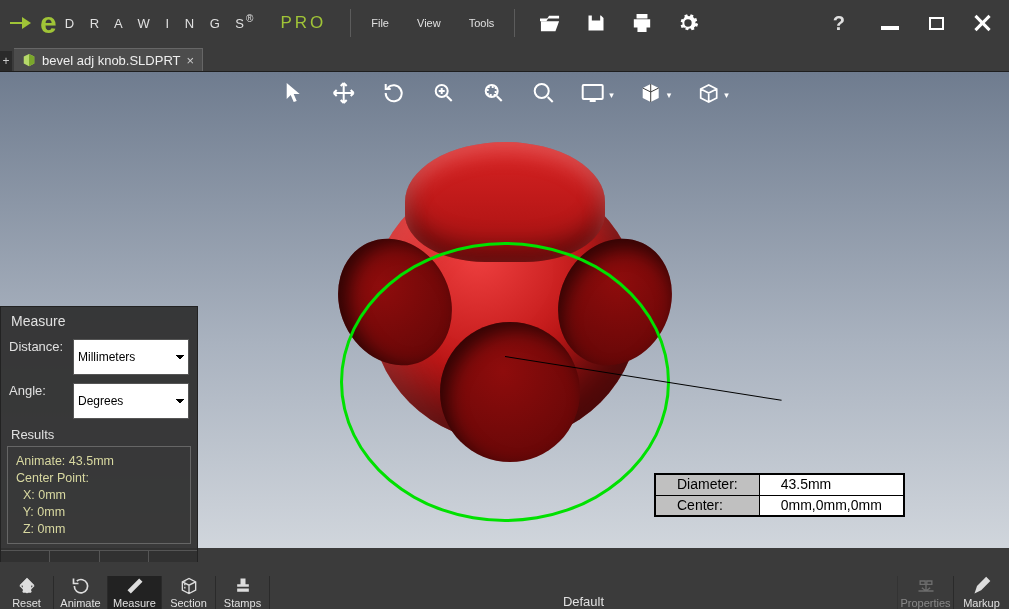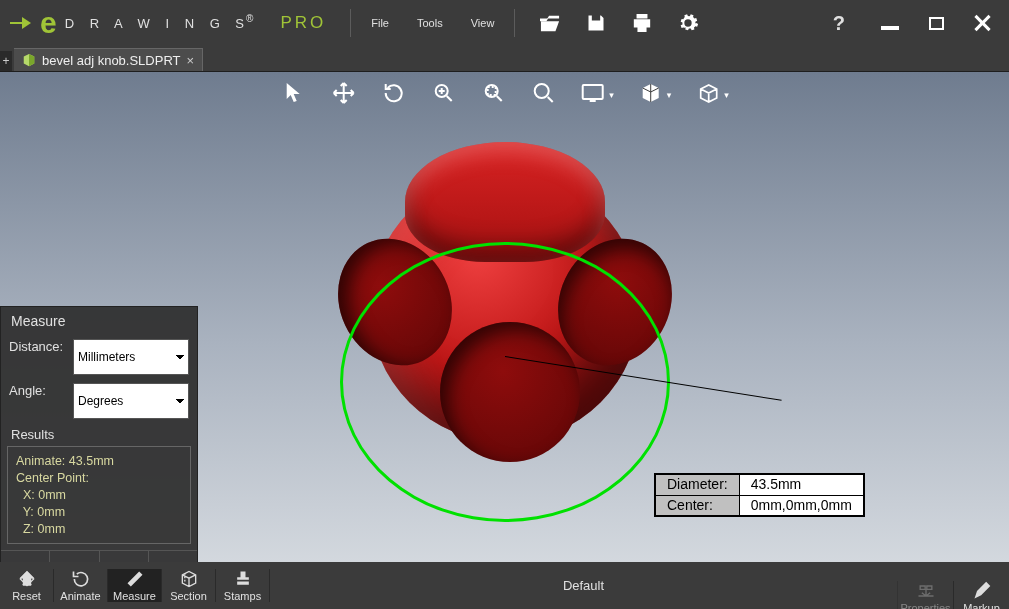--- a/index.html
+++ b/index.html
@@ -57,35 +57,35 @@
   .scallop{position:absolute;width:110px;height:130px;border-radius:50%;background:radial-gradient(circle at 45% 35%,#8e0c0c,#5d0606);box-shadow:inset 8px 8px 18px rgba(0,0,0,.6);}
   .sc1{left:-5px;top:95px;transform:rotate(-25deg);} 
   .sc2{right:-5px;top:95px;transform:rotate(25deg);} 
   .sc3{left:95px;top:180px;width:140px;height:140px;} 
   .sel-ring{position:absolute;width:330px;height:280px;left:-5px;top:100px;border:3px solid #00e100;border-radius:50%;pointer-events:none;}
   
   .leader{position:absolute;left:50%;top:58%;width:280px;height:1px;background:#000;transform:rotate(9deg);transform-origin:left center;}
   
   .callout{position:absolute;left:654px;top:401px;border:1px solid #000;background:#fff;font-size:14px;line-height:1.25;}
   .callout table{border-collapse:collapse;}
-  .callout td{border:1px solid #000;padding:1px 11px;}
+  .callout td{border:1px solid #000;padding:1px 21px;}
   .co-label{background:#c0c0c0;}
   
   .measure-panel{position:absolute;left:0;top:234px;width:198px;background:rgba(48,48,48,.95);color:var(--text);font-size:13px;border:1px solid #222;z-index:5;}
   .mp-title{padding:6px 10px;font-size:14px;}
   .mp-row{display:flex;padding:4px 8px;gap:6px;}
   .mp-row label{width:58px;}
   .mp-select{flex:1;background:#fff;color:#000;border:1px solid #555;font-size:12px;height:36px;padding:0 4px;appearance:none;background-image:linear-gradient(45deg,transparent 50%,#000 50%),linear-gradient(-45deg,transparent 50%,#000 50%);background-position:right 8px center,right 4px center;background-size:4px 4px;background-repeat:no-repeat;}
   .mp-results-h{padding:4px 10px 2px;}
   .mp-results{margin:2px 6px 6px;padding:6px 8px;border:1px solid #666;color:#d8d8a0;font-size:12.5px;line-height:1.35;min-height:86px;}
   .mp-footer{display:flex;border-top:1px solid #555;}
   .mp-fbtn{flex:1;height:42px;display:flex;align-items:center;justify-content:center;border-right:1px solid #555;cursor:pointer;}
   .mp-fbtn:last-child{border-right:none;}
   
-  .bottombar{position:absolute;left:0;right:0;bottom:0;height:47px;background:var(--bg-dark);display:flex;align-items:center;color:var(--text);}
+  .bottombar{position:absolute;left:0;right:0;bottom:0;height:61px;background:var(--bg-dark);display:flex;align-items:flex-end;color:var(--text);}
   .bb-btn{width:54px;display:flex;flex-direction:column;align-items:center;justify-content:center;gap:1px;font-size:11px;cursor:pointer;border-right:1px solid #2a2a2a;}
   .bb-btn.active{background:#222;}
   .bb-ico{width:20px;height:20px;}
   .bb-center{flex:1;display:flex;align-items:center;justify-content:center;font-size:13px;}
   .bb-right{display:flex;}
   .bb-right .bb-btn{width:56px;border-left:1px solid #2a2a2a;border-right:none;margin-top:24px;}
   .disabled{opacity:.45;cursor:default;}
   svg{display:block;}
 </style>
 </head>
@@ -96,22 +96,22 @@
     <span class="logo-arrow"></span>
     <span class="logo-e">e</span>
     <span>
       <span class="logo-text">D R A W I N G S</span><span class="logo-reg">®</span>
     </span>
     <span class="logo-pro">PRO</span>
   </div>
   <div class="vdiv"></div>
   <div class="menu-items">
     <div class="menu-item">File</div>
+    <div class="menu-item">View</div>
     <div class="menu-item">Tools</div>
-    <div class="menu-item">View</div>
   </div>
   <div class="vdiv"></div>
   <div class="title-icons">
     <div class="title-icon">
       <svg class="ti-svg" width="22" height="20" viewBox="0 0 24 22">
           <path d="M1 6h8l2-3h11v3H10L8 9H1z"></path>
           <path d="M2 9h20l-4 11H2z" fill="#fff"></path>
         </svg>
     </div>
     <div class="title-icon">

